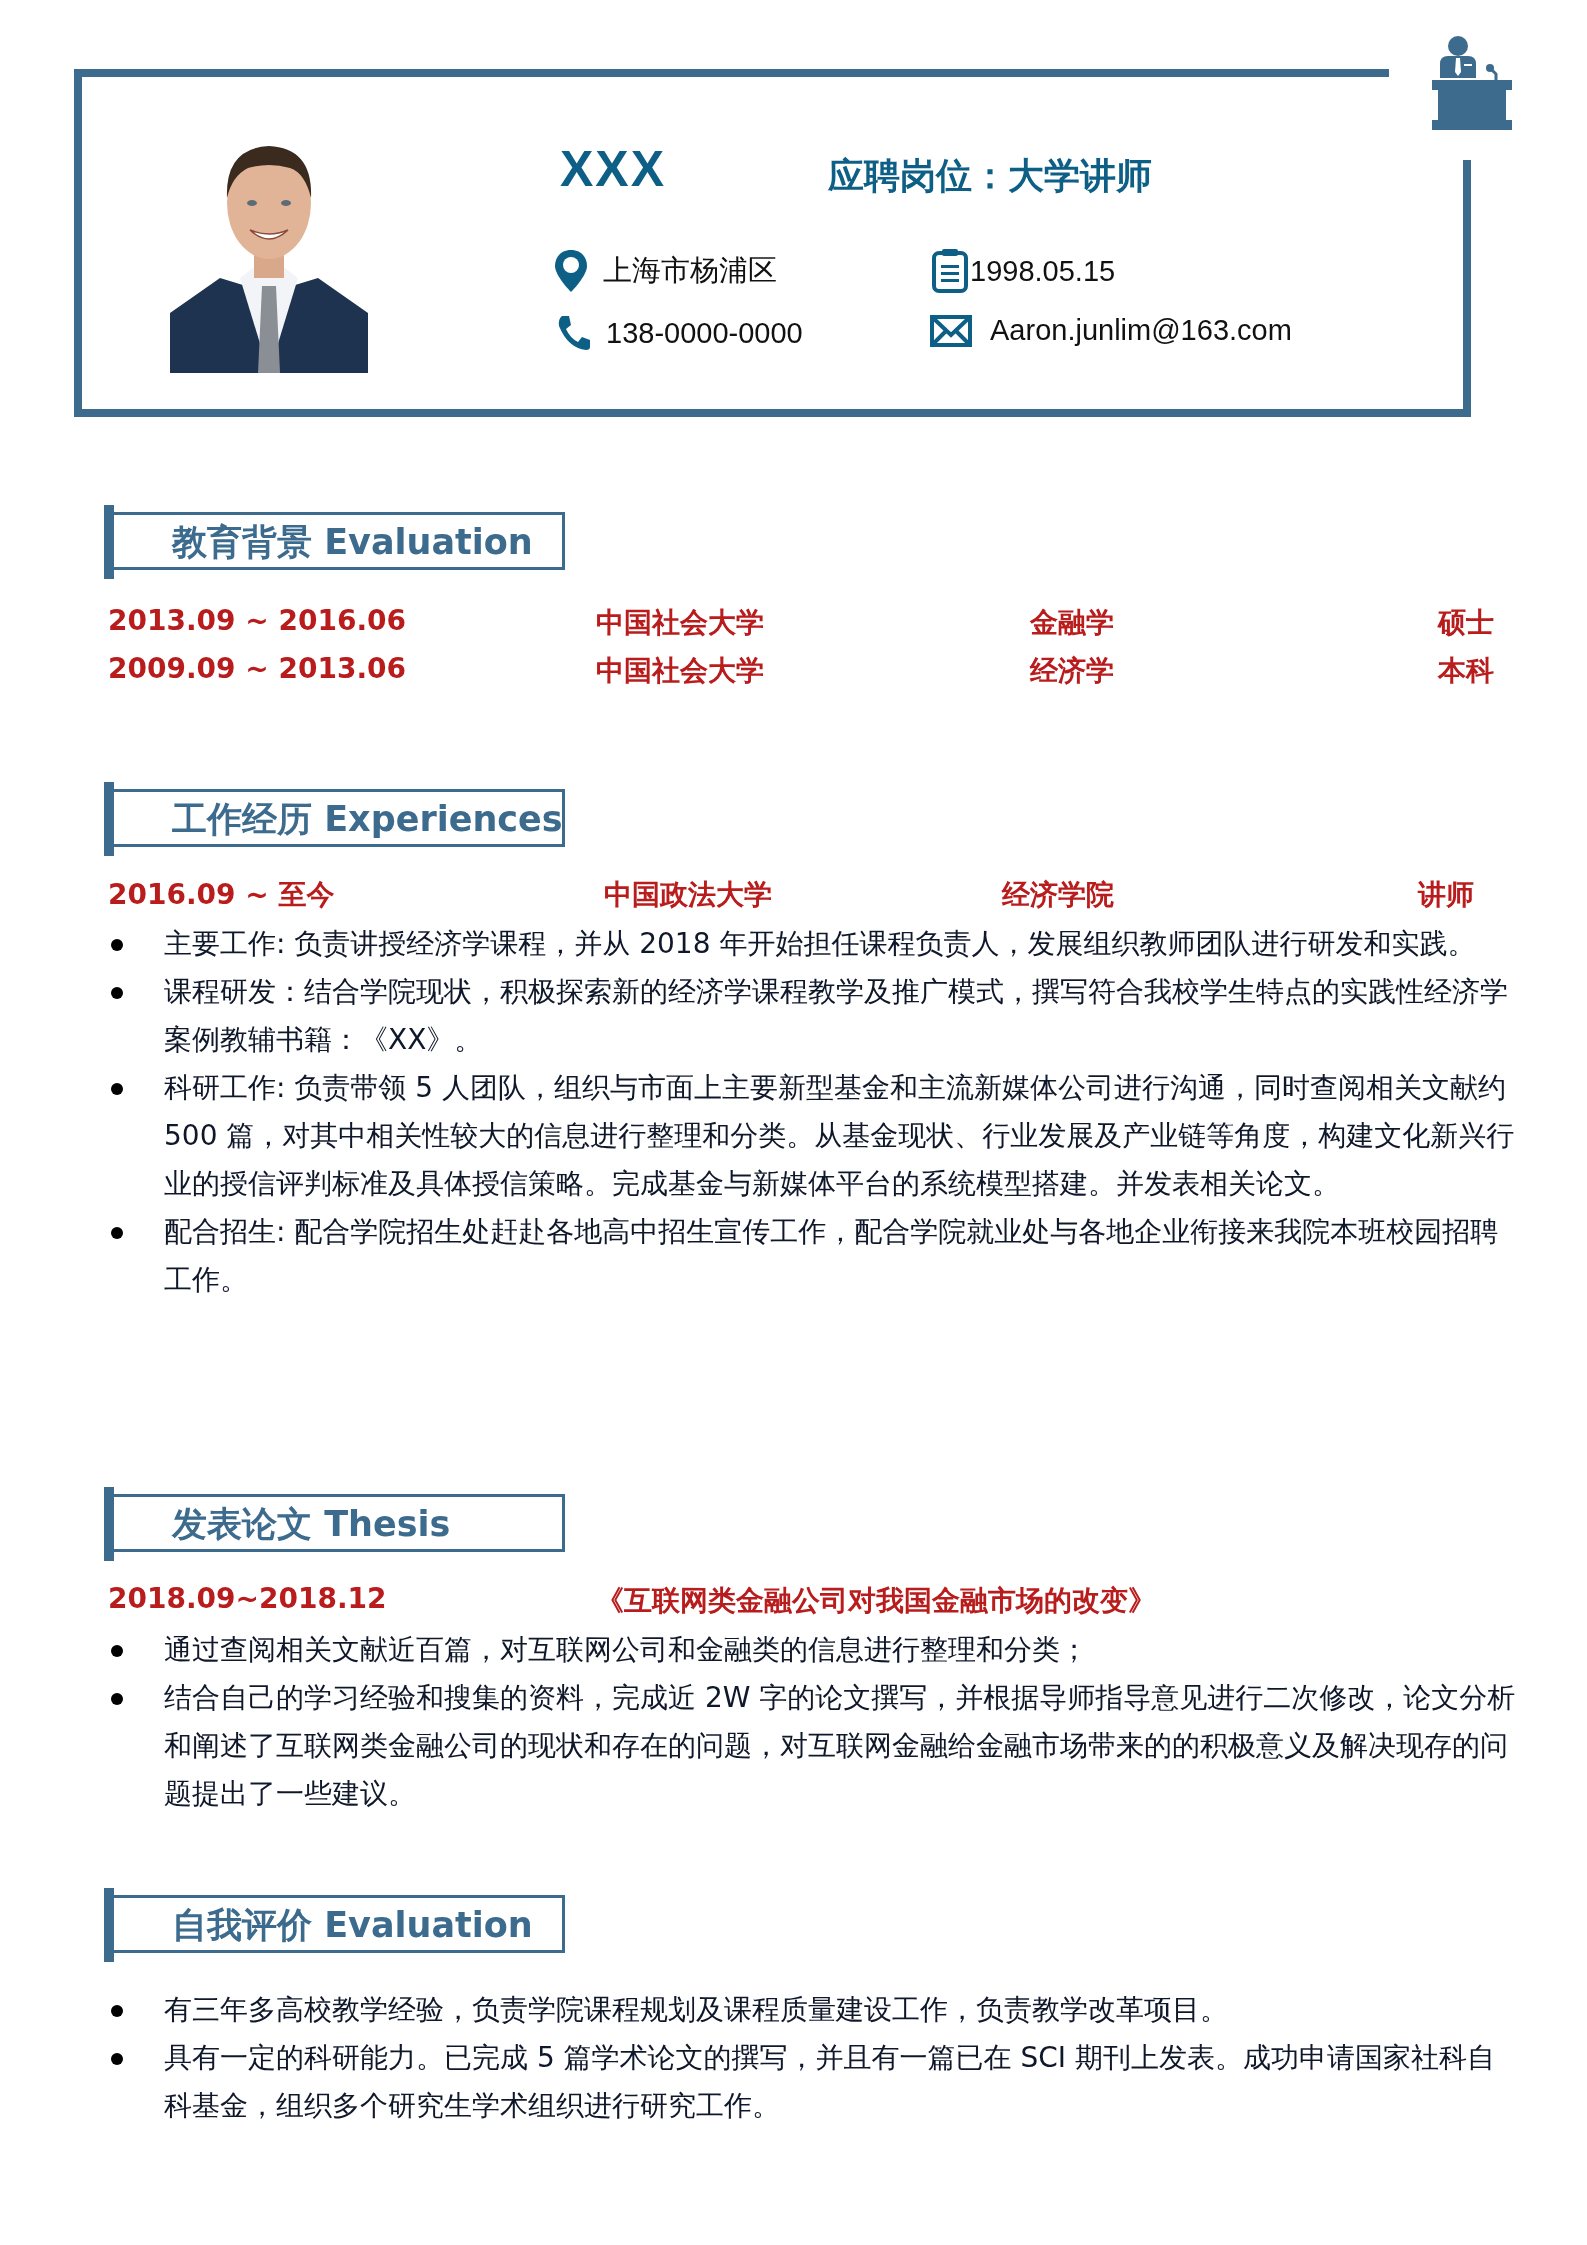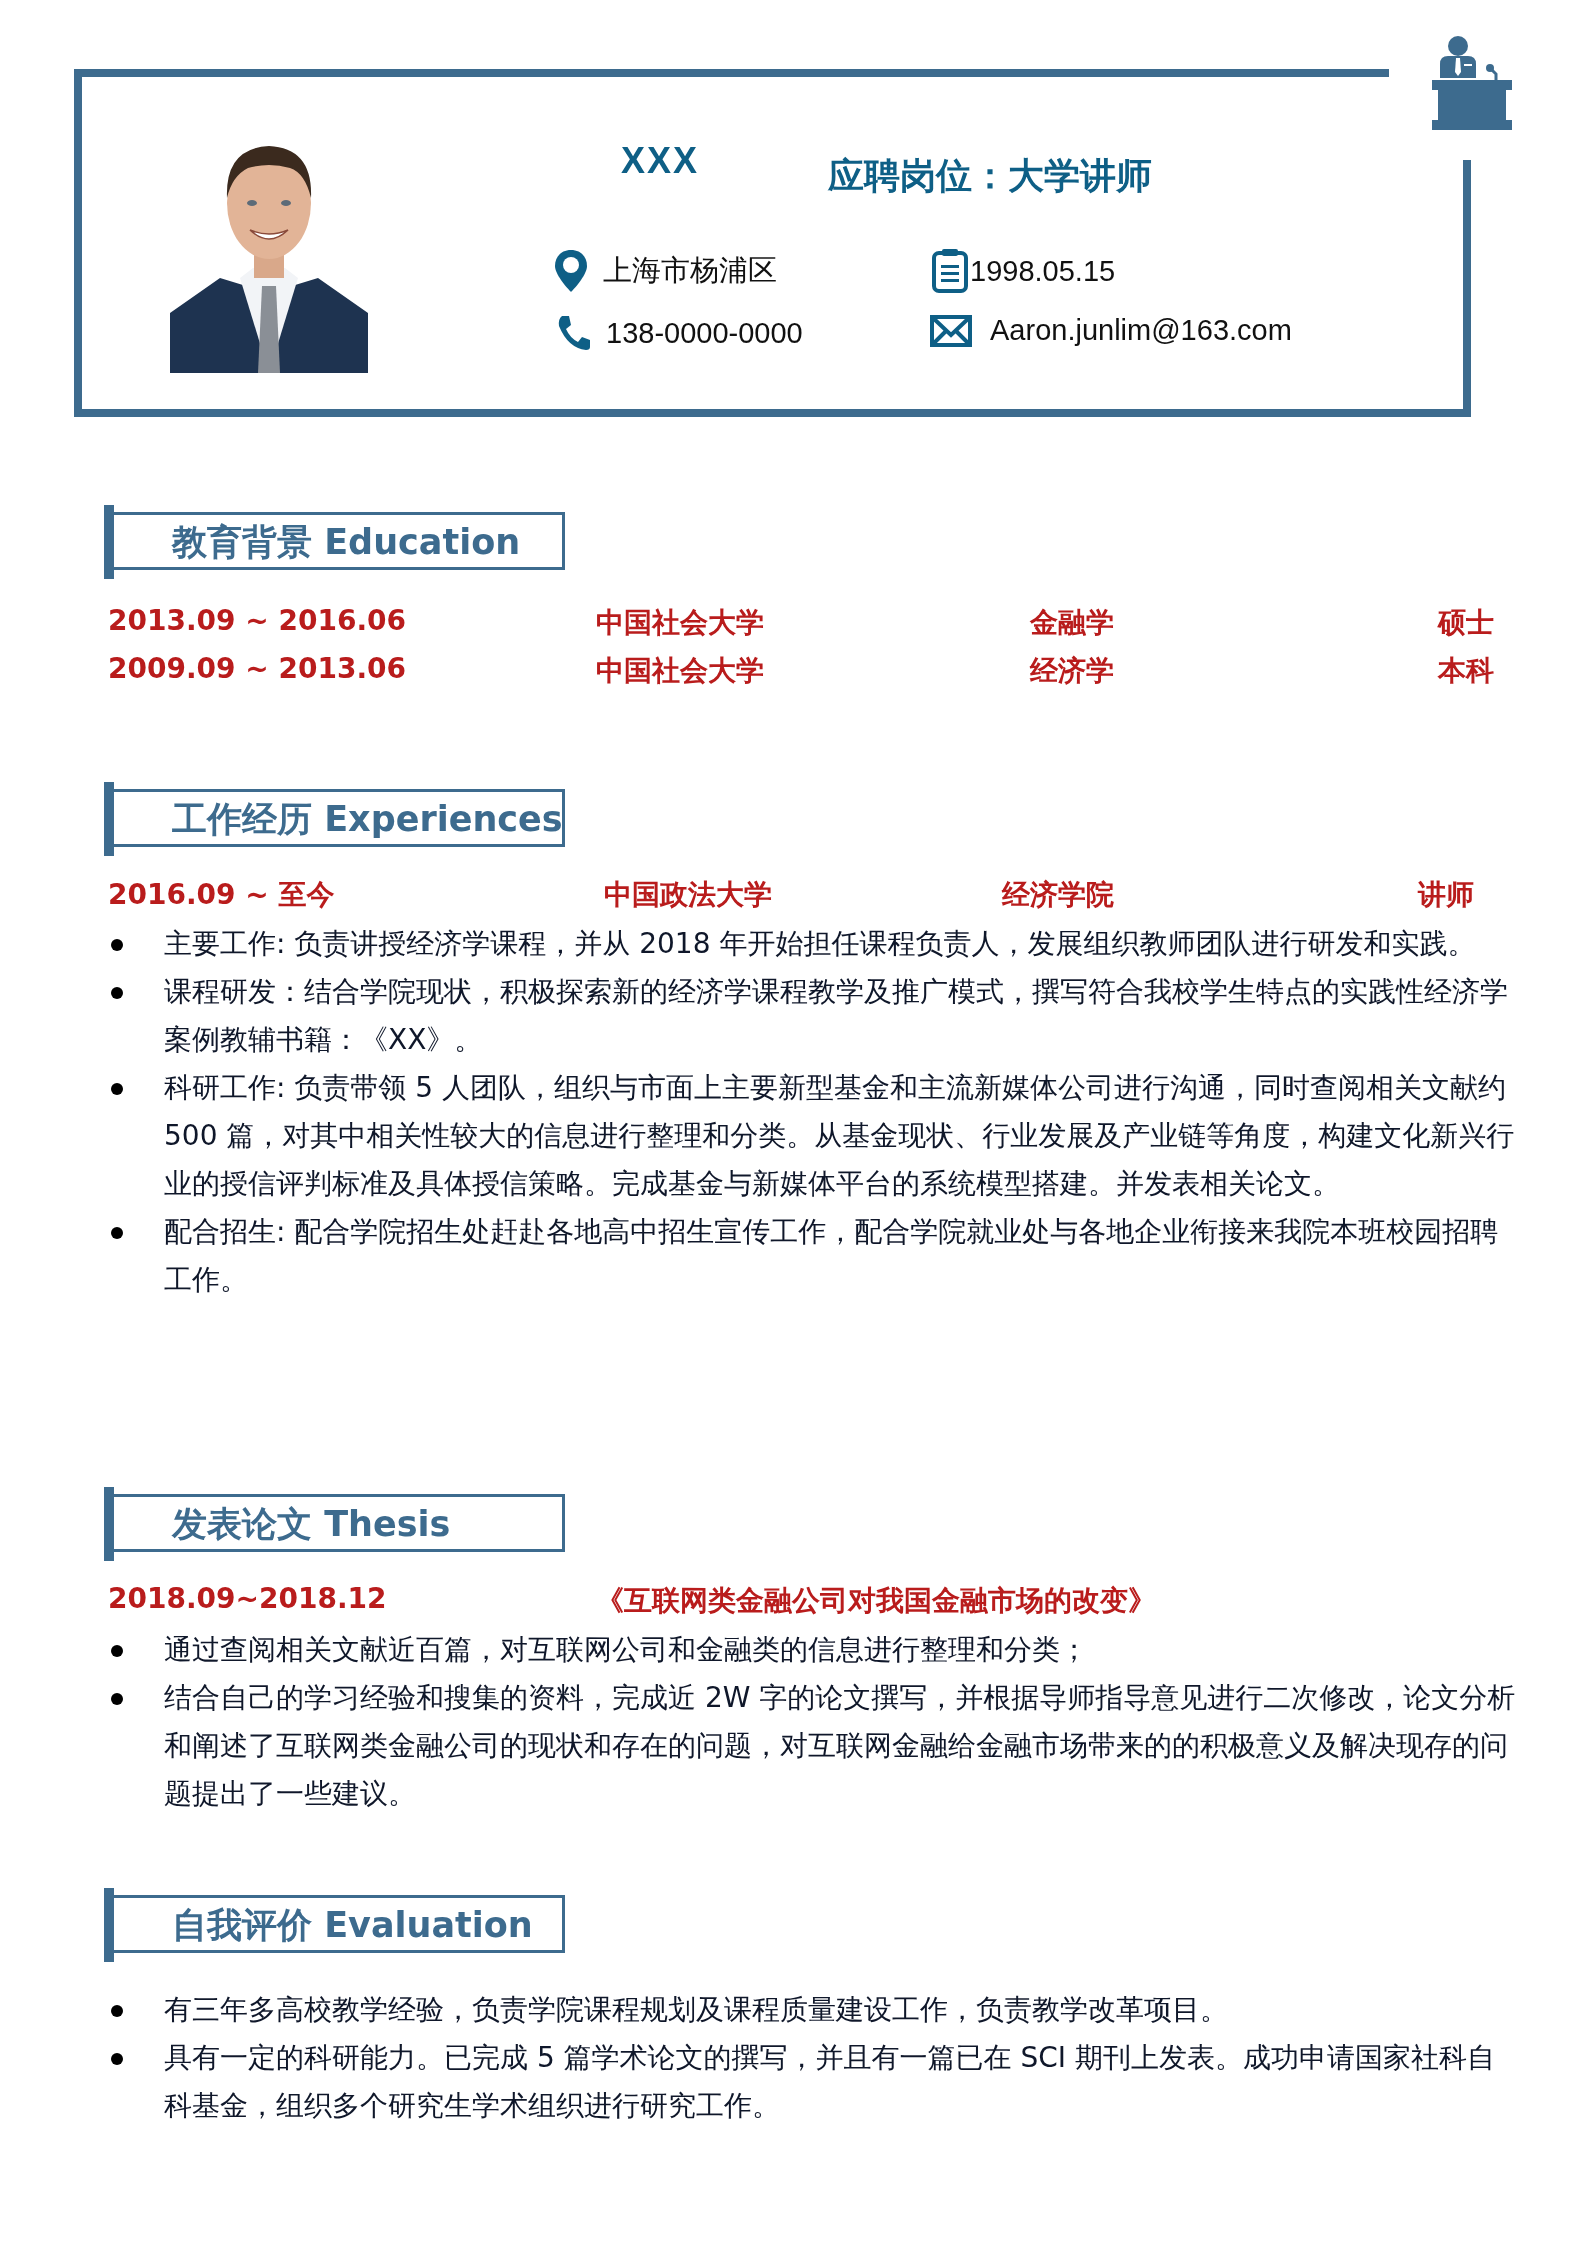--- a/index.html
+++ b/index.html
@@ -9,22 +9,22 @@
   
   .frame-top { position: absolute; left: 74px; top: 69px; width: 1315px; height: 8px; background: #3d6b8e; }
   .frame-left { position: absolute; left: 74px; top: 69px; width: 8px; height: 348px; background: #3d6b8e; }
   .frame-bottom { position: absolute; left: 74px; top: 409px; width: 1397px; height: 8px; background: #3d6b8e; }
   .frame-right { position: absolute; left: 1463px; top: 160px; width: 8px; height: 257px; background: #3d6b8e; }
 
   .podium { position: absolute; left: 1432px; top: 34px; width: 80px; height: 100px; }
 
   .photo { position: absolute; left: 170px; top: 118px; width: 198px; height: 255px; background: #fff; overflow: hidden; }
 
-  .name { position: absolute; left: 560px; top: 140px; width: 200px; text-align: center;
-          font-size: 36px; font-weight: bold; color: #0e5f86; letter-spacing: 2px; font-family: "Liberation Sans", sans-serif; }
+  .name { position: absolute; left: 560px; top: 140px; width: 200px; 
+          font-size: 50px; font-weight: bold; color: #0e5f86; letter-spacing: 2px; font-family: "Liberation Sans", sans-serif; }
   .position { position: absolute; left: 828px; top: 152px; font-size: 36px; font-weight: bold; color: #0e5f86; }
 
   .info { position: absolute; display: flex; align-items: center; font-size: 29px; color: #111; }
   .info svg { flex: none; }
   .info .txt { margin-left: 14px; font-family: "Liberation Sans", sans-serif; }
 
   
   .sec { position: absolute; left: 104px; height: 74px; width: 470px; }
   .sec .bar { position: absolute; left: 0; top: 0; width: 10px; height: 74px; background: #3d6b8e; }
   .sec .box { position: absolute; left: 10px; top: 7px; width: 451px; height: 58px; border: 3px solid #3d6b8e; border-left: none; box-sizing: border-box; }
@@ -106,21 +106,21 @@
     <rect x="2" y="2" width="38" height="28" fill="none" stroke="#0e5f86" stroke-width="4"></rect>
     <path d="M2 2 L21 20 L40 2" fill="none" stroke="#0e5f86" stroke-width="4"></path>
     <path d="M2 30 L16 16 M40 30 L26 16" fill="none" stroke="#0e5f86" stroke-width="4"></path>
   </svg>
   <span class="txt" style="margin-left:18px;">Aaron.junlim@163.com</span>
 </div>
 
 <div class="sec" style="top:505px;">
   <div class="bar"></div>
   <div class="box"></div>
-  <div class="title">教育背景  Education</div>
+  <div class="title">教育背景  Evaluation</div>
 </div>
 
 <div class="row" style="left:108px; top:604px;">2013.09 ~ 2016.06</div>
 <div class="row" style="left:596px; top:604px;">中国社会大学</div>
 <div class="row" style="left:1030px; top:604px;">金融学</div>
 <div class="row" style="left:1438px; top:604px;">硕士</div>
 
 <div class="row" style="left:108px; top:652px;">2009.09 ~ 2013.06</div>
 <div class="row" style="left:596px; top:652px;">中国社会大学</div>
 <div class="row" style="left:1030px; top:652px;">经济学</div>

